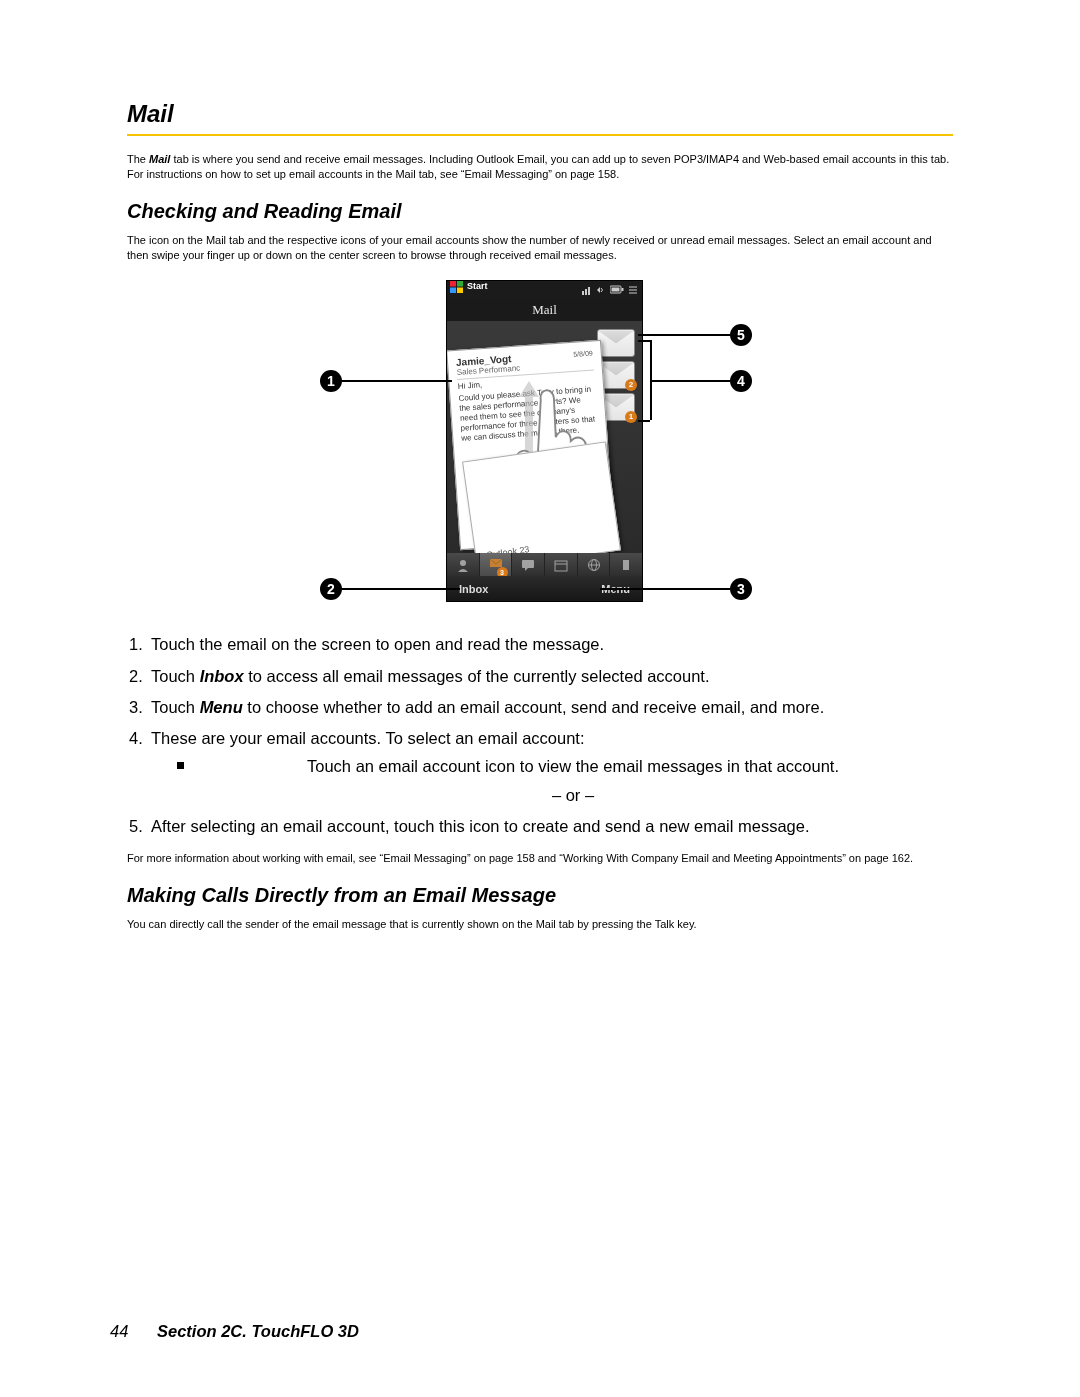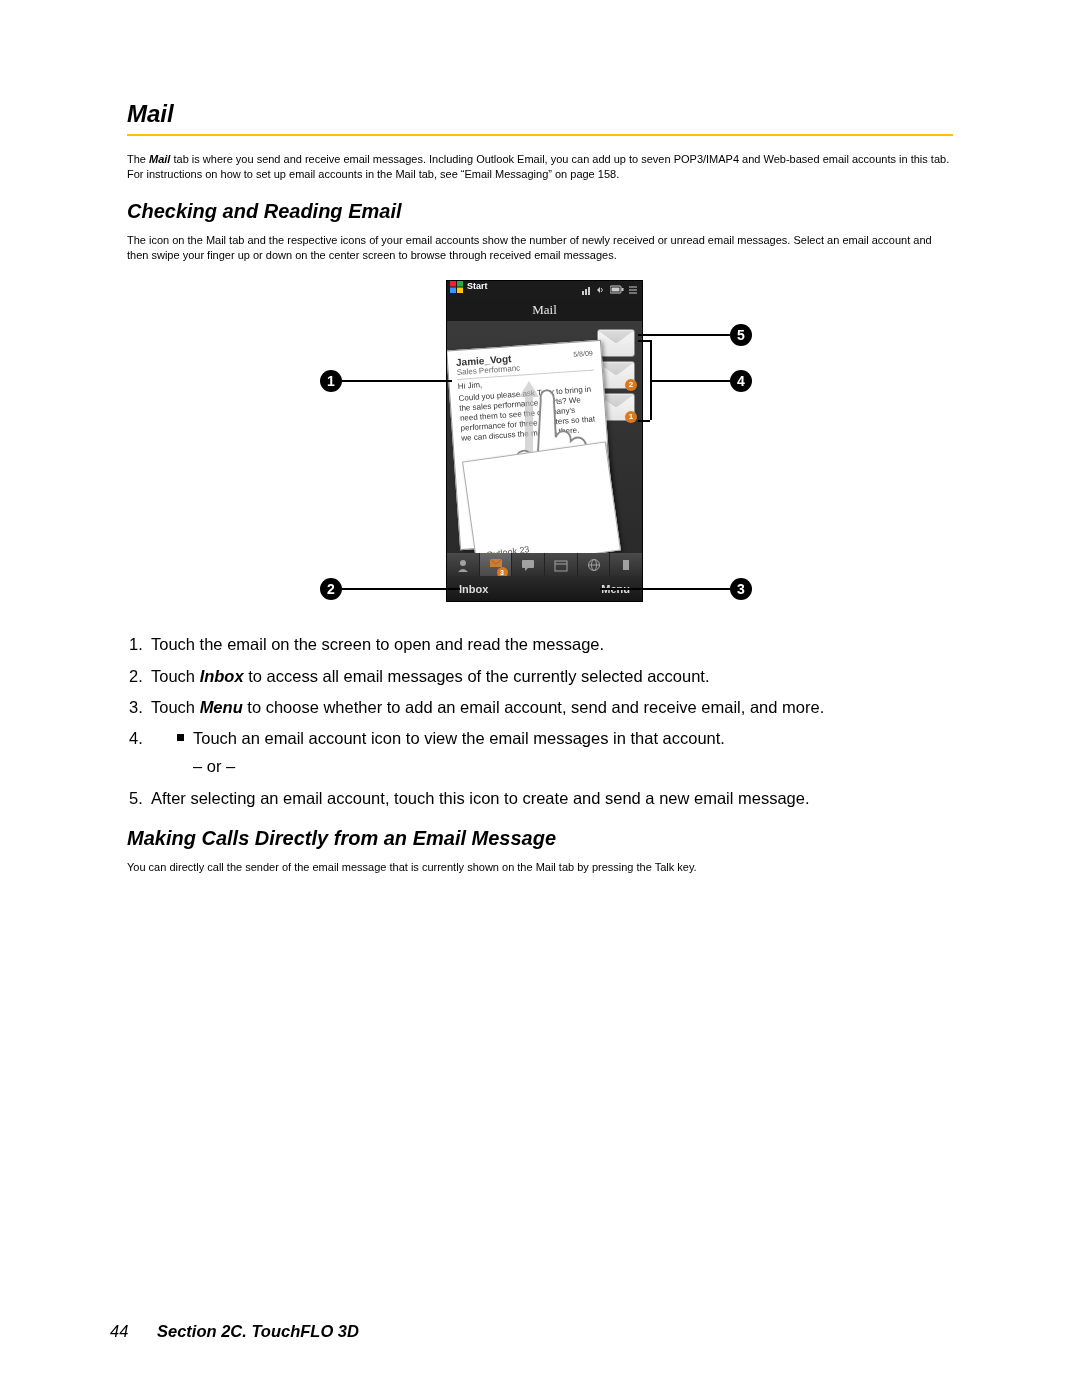--- a/index.html
+++ b/index.html
@@ -48,21 +48,21 @@
   .mail-icon-sel { position:relative; }
   .mail-icon-sel .tb { position:absolute; right:-5px; bottom:-4px; width:11px; height:11px; border-radius:50%; background:#d97a1a; color:#fff; font-size:7px; line-height:11px; text-align:center; font-weight:bold;}
   .softbar { position:absolute; left:0; right:0; bottom:0; height:25px; background:linear-gradient(#2b2b2b,#161616); color:#ddd; font-size:11px; display:flex; align-items:center; justify-content:space-between; padding:0 12px; font-weight:bold; }
   
   .callout { position:absolute; width:22px; height:22px; border-radius:50%; background:#000; color:#fff; font-size:14px; font-weight:bold; line-height:22px; text-align:center; }
   .leader { position:absolute; background:#000; height:1.5px; }
   .leader.v { width:1.5px; }
   .list { margin: 6px 0 14px 0; }
   .list-item { font-size:16.5px; line-height:1.35; margin-bottom:9px; padding-left:24px; position:relative; }
   .list-item .num { position:absolute; left:2px; }
-  .sublist { margin-top:6px; }
+  .sublist { margin-top:6px;text-align:center; }
   .sub { font-size:16.5px; line-height:1.35; margin-bottom:6px; padding-left:42px; position:relative; }
   .sub::before { content:""; position:absolute; left:26px; top:7px; width:7px; height:7px; background:#000; }
   .sub.noblk::before { display:none; }
   .footer { position:absolute; left:110px; bottom:56px; font-size:16.5px; }
   .footer .pn { font-style: italic; margin-right: 24px; }
   .footer .sec { font-style: italic; font-weight: bold; }
 </style>
 </head>
 <body>
 
@@ -206,29 +206,30 @@
     <div class="leader" style="left:318px; top:140px; width:12px;"></div>
 
     <div class="callout" style="left:410px; top:44px;">5</div>
     <div class="leader" style="left:318px; top:54px; width:92px;"></div>
   </div>
 
   <div class="list">
     <div class="list-item"><span class="num">1.</span><span>Touch the email on the screen to open and read the message.</span></div>
     <div class="list-item"><span class="num">2.</span><span>Touch </span><span class="bi">Inbox</span><span> to access all email messages of the currently selected account.</span></div>
     <div class="list-item"><span class="num">3.</span><span>Touch </span><span class="bi">Menu</span><span> to choose whether to add an email account, send and receive email, and more.</span></div>
-    <div class="list-item"><span class="num">4.</span>
+    <div class="list-item"><span class="num">4.</span><span>These are your email accounts. To select an email account:</span>
       <div class="sublist">
         <div class="sub"><span>Touch an email account icon to view the email messages in that account.</span></div>
         <div class="sub noblk"><span>– or –</span></div>
       </div>
     </div>
     <div class="list-item"><span class="num">5.</span><span>After selecting an email account, touch this icon to create and send a new email message.</span></div>
   </div>
 
+  <p class="body">For more information about working with email, see “Email Messaging” on page 158 and “Working With Company Email and Meeting Appointments” on page 162.</p>
 
   <h3 class="subhead">Making Calls Directly from an Email Message</h3>
 
   <p class="body">
     <span>You can directly call the sender of the email message that is currently shown on the Mail tab by pressing the </span><span style="font-weight:normal">Talk</span><span> key.</span>
   </p>
 
 
   <div class="footer">
     <span class="pn">44</span>

